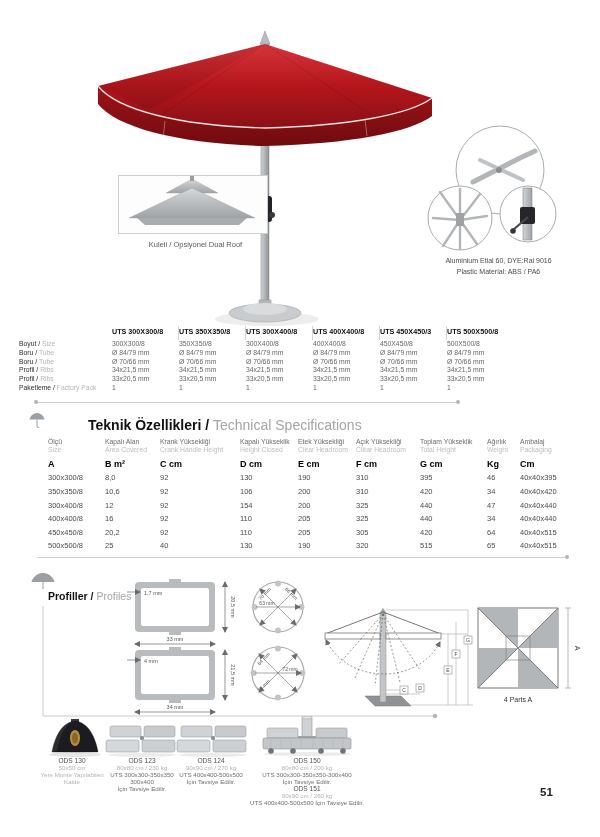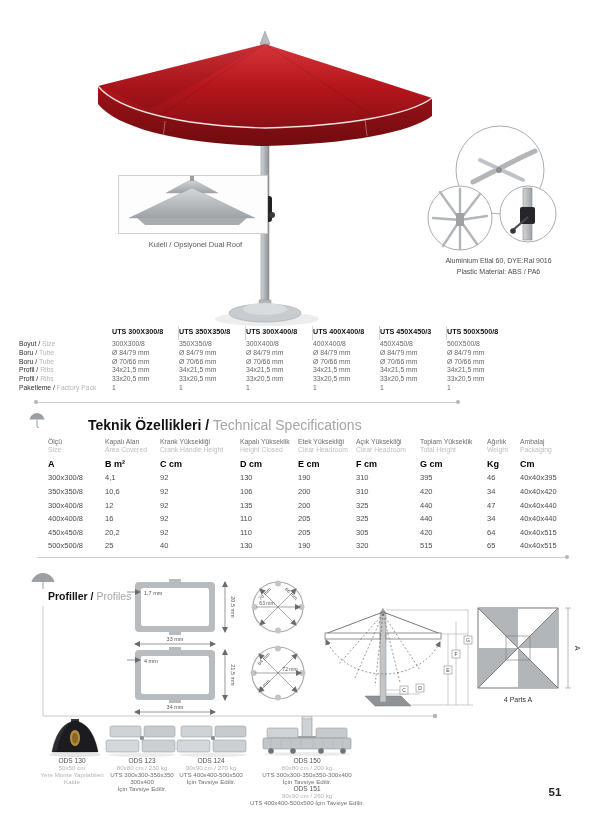--- a/index.html
+++ b/index.html
@@ -35,21 +35,21 @@
   .t2 .h2{font-size:6.8px;line-height:8.2px;color:#bdbdbd;}
   .t2 .unit{font-weight:bold;color:#000;font-size:9px;padding:5px 0 2px;}
   .t2 .d{font-size:7.5px;line-height:13.6px;color:#4a4a4a;}
 
   
   .base-label{position:absolute;text-align:center;font-size:6.2px;line-height:7px;}
   .base-label .code{color:#4f4f4f;font-size:6.6px;}
   .base-label .g{color:#b2b2b2;}
   .base-label .k{color:#6e6e6e;}
 
-  .pagenum{position:absolute;left:540px;top:786px;width:30px;text-align:center;
+  .pagenum{position:absolute;left:540px;top:786px;width:30px;text-align:left;
            font-size:11.5px;font-weight:bold;color:#222;}
   svg text{font-family:"Liberation Sans",sans-serif;}
 </style>
 </head>
 <body>
 
 <div class="page">
 
   <svg class="abs" style="left:55px;top:28px" width="430" height="300" viewBox="0 0 430 300">
     <defs>
@@ -238,21 +238,21 @@
     <div class="unit">B m²</div>
     <div class="unit">C cm</div>
     <div class="unit">D cm</div>
     <div class="unit">E cm</div>
     <div class="unit">F cm</div>
     <div class="unit">G cm</div>
     <div class="unit">Kg</div>
     <div class="unit">Cm</div>
 
     <div class="d">300x300/8</div>
-    <div class="d">4,1</div>
+    <div class="d">8,0</div>
     <div class="d">92</div>
     <div class="d">130</div>
     <div class="d">190</div>
     <div class="d">310</div>
     <div class="d">395</div>
     <div class="d">46</div>
     <div class="d">40x40x395</div>
 
     <div class="d">350x350/8</div>
     <div class="d">10,6</div>
@@ -260,21 +260,21 @@
     <div class="d">106</div>
     <div class="d">200</div>
     <div class="d">310</div>
     <div class="d">420</div>
     <div class="d">34</div>
     <div class="d">40x40x420</div>
 
     <div class="d">300x400/8</div>
     <div class="d">12</div>
     <div class="d">92</div>
-    <div class="d">135</div>
+    <div class="d">154</div>
     <div class="d">200</div>
     <div class="d">325</div>
     <div class="d">440</div>
     <div class="d">47</div>
     <div class="d">40x40x440</div>
 
     <div class="d">400x400/8</div>
     <div class="d">16</div>
     <div class="d">92</div>
     <div class="d">110</div>

